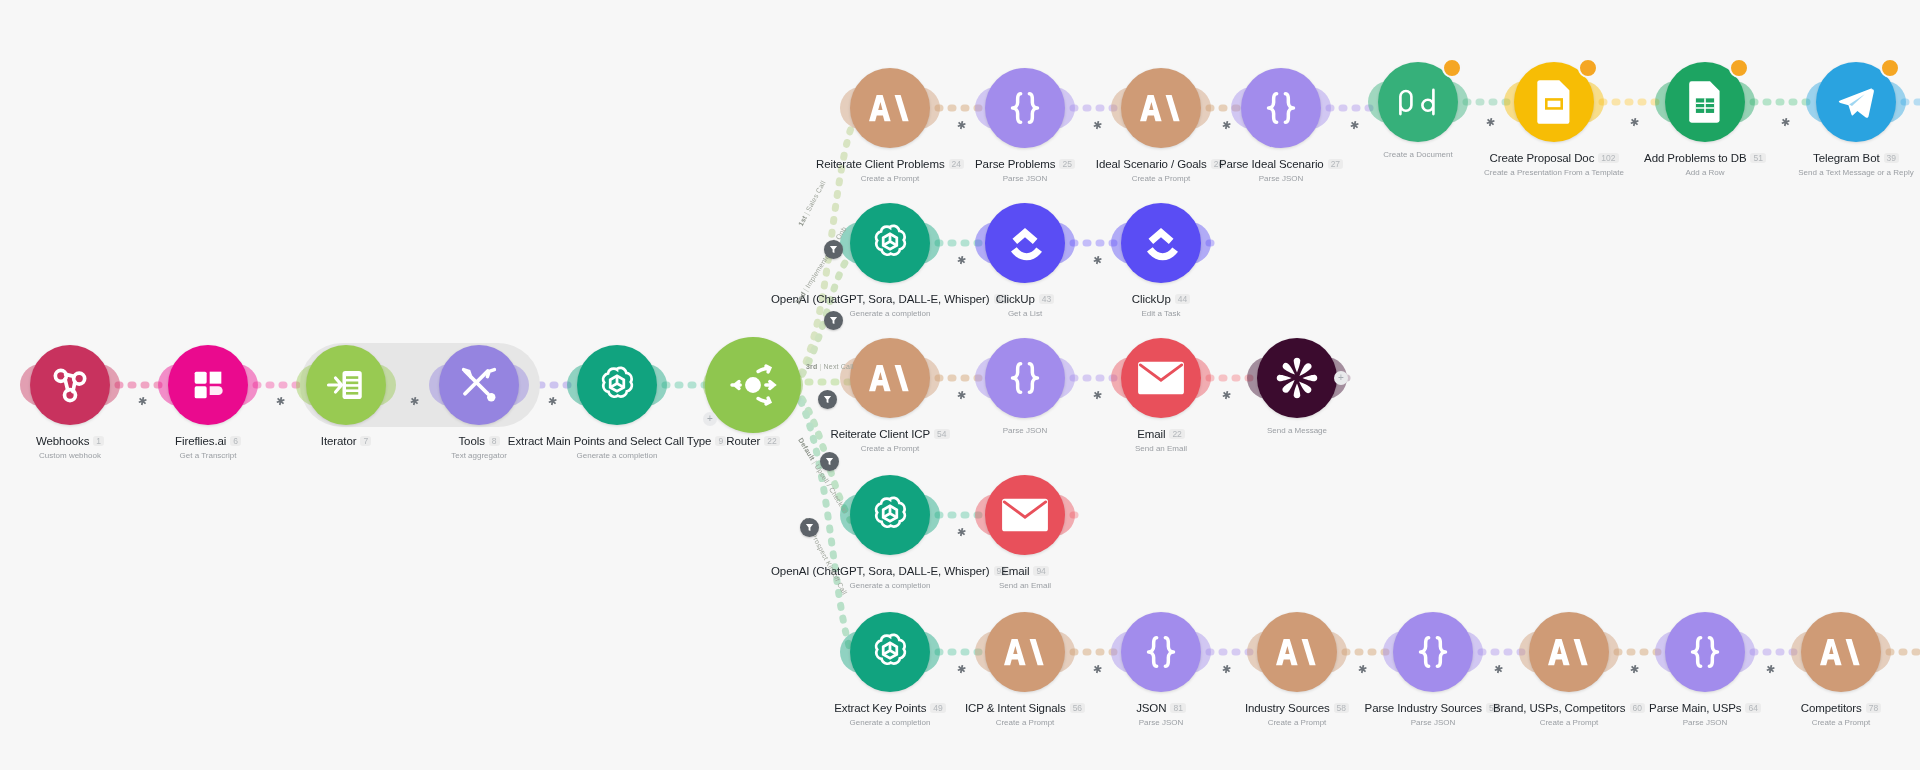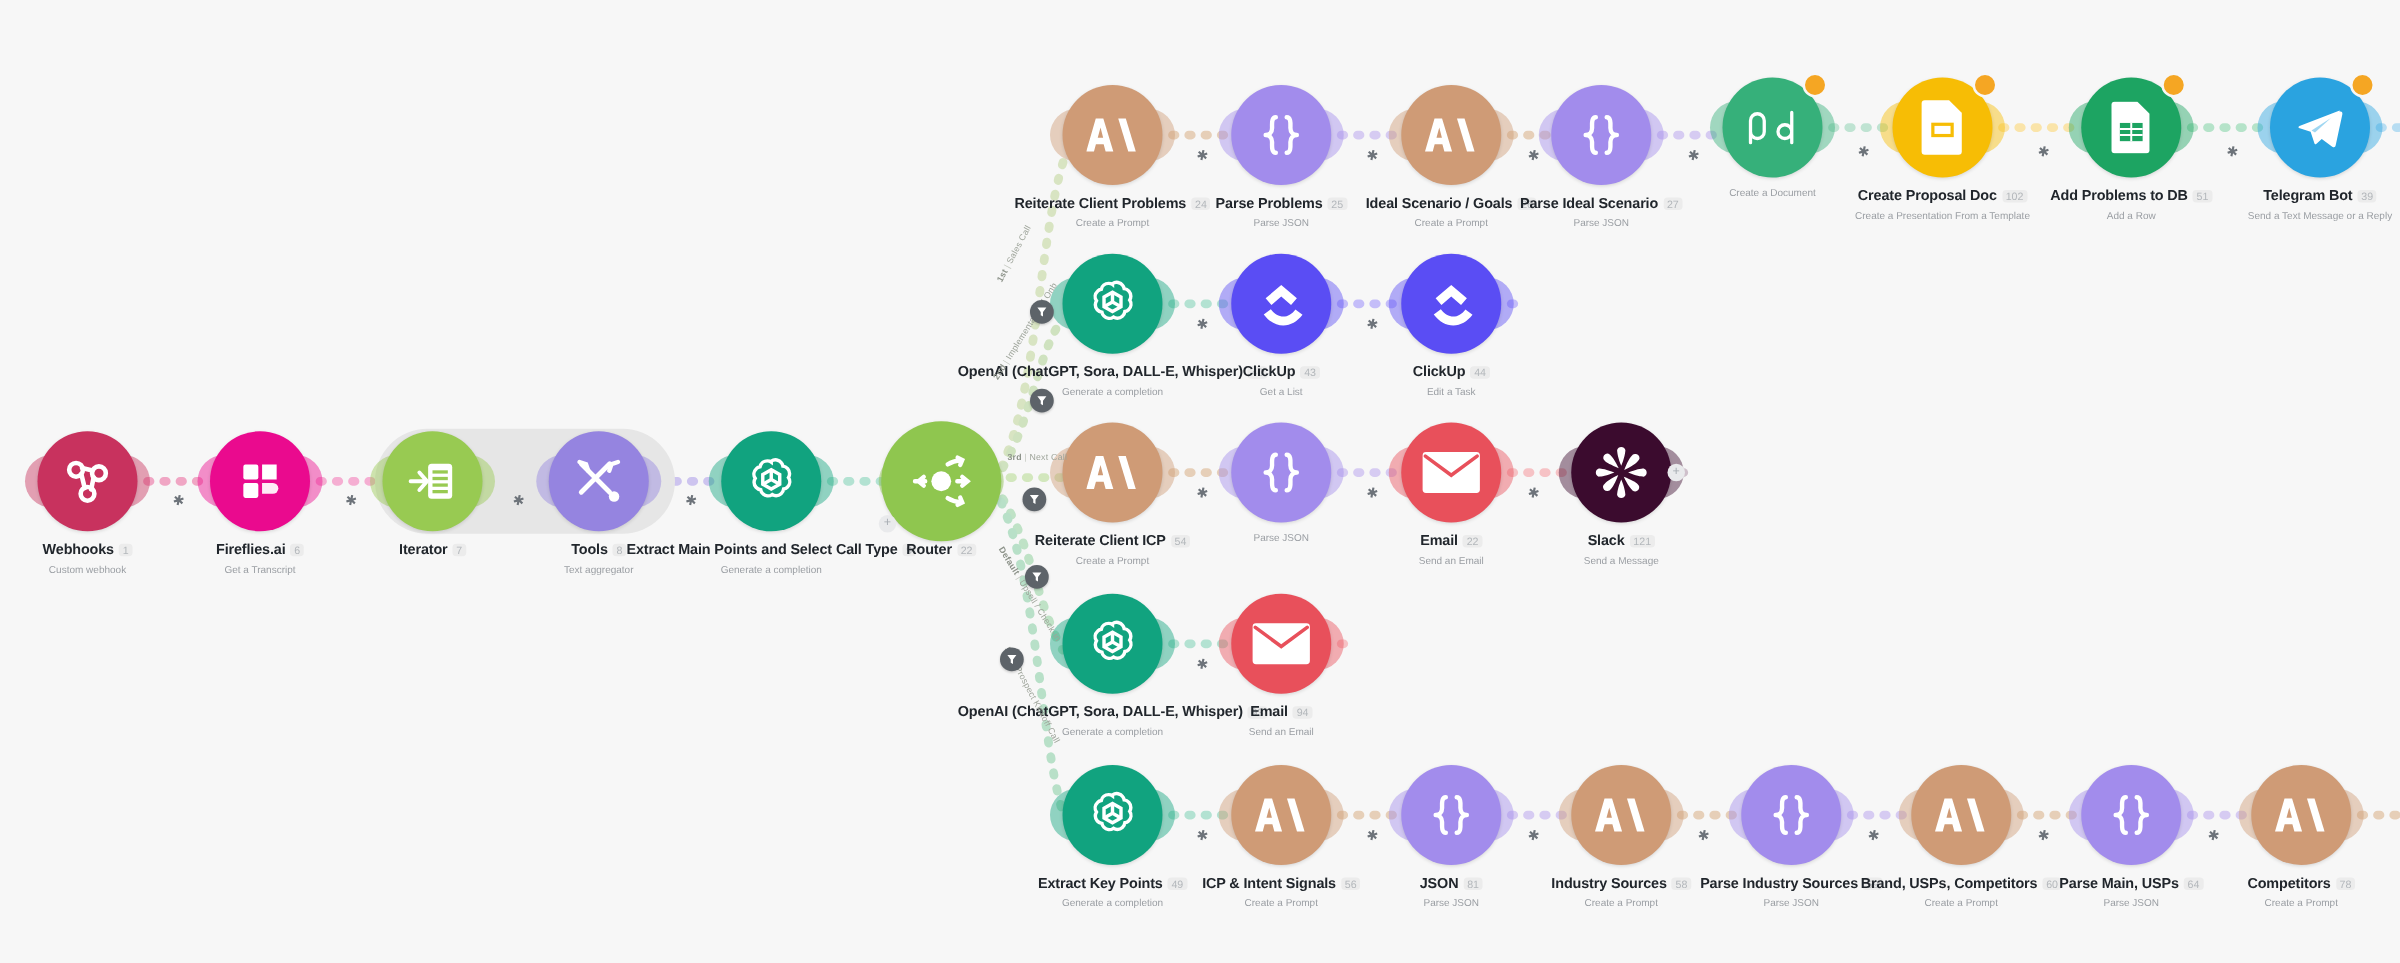--- a/index.html
+++ b/index.html
@@ -51,21 +51,21 @@
   .caption {
     position: absolute;
     top: 46px; left: -170px;
     width: 340px;
     text-align: center;
     z-index: 5;
     pointer-events: none;
   }
   .caption .ttl {
     font-size: 11.5px;
-    font-weight: bold;
+    font-weight: normal;
     color: #21262c;
     letter-spacing: -.1px;
     white-space: nowrap;
     display: inline-block;
     vertical-align: middle;
   }
   .caption .num {
     display: inline-block;
     vertical-align: middle;
     margin-left: 4px;
@@ -586,21 +586,20 @@
             <path d="M21.8 10.2a1.9 1.9 0 010 3.6c-1 0-3.6-.4-6.8-1.8 3.2-1.4 5.8-1.8 6.8-1.8z"></path>
             <path d="M13.8 21.8a1.9 1.9 0 01-3.6 0c0-1 .4-3.6 1.8-6.8 1.4 3.2 1.8 5.8 1.8 6.8z"></path>
             <path d="M2.2 13.8a1.9 1.9 0 010-3.6c1 0 3.6.4 6.8 1.8-3.2 1.4-5.8 1.8-6.8 1.8z"></path>
             <path d="M4.5 4.5a1.9 1.9 0 012.6-.3c.8.6 2.3 2.7 3.8 5.9-3.3-1.3-5.5-2.5-6.1-3.2a1.9 1.9 0 01-.3-2.4z"></path>
             <path d="M19.5 4.5a1.9 1.9 0 01-.3 2.6c-.6.8-2.7 2.3-5.9 3.8 1.3-3.3 2.5-5.5 3.2-6.1a1.9 1.9 0 013-.3z"></path>
             <path d="M19.5 19.5a1.9 1.9 0 01-2.6.3c-.8-.6-2.3-2.7-3.8-5.9 3.3 1.3 5.5 2.5 6.1 3.2a1.9 1.9 0 01.3 2.4z"></path>
             <path d="M4.5 19.5a1.9 1.9 0 01.3-2.6c.6-.8 2.7-2.3 5.9-3.8-1.3 3.3-2.5 5.5-3.2 6.1a1.9 1.9 0 01-3 .3z"></path>
           </svg>
         </div>
         <div class="caption">
-          <div><span class="ttl">Slack</span><span class="num">121</span></div>
           <div class="sub">Send a Message</div>
         </div>
       </div>
       <div class="module" style="left: 890px; top: 515px;">
         <div class="lug l" style="background:#11a37f;"></div>
         <div class="lug r" style="background:#11a37f;"></div>
         <div class="bubble" style="background:#11a37f;width:80px;height:80px;left:-40px;top:-40px;">
           <svg width="44" height="44" viewBox="0 0 24 24" fill="none" stroke="#fff" stroke-width="1.5">
             <path d="M12 3.2c1.5-1 3.5-.6 4.5.8.3.4.5.9.6 1.4 1.6.2 2.9 1.6 2.9 3.3 0 .6-.2 1.2-.5 1.7.9 1.3.7 3.1-.5 4.2-.4.4-1 .7-1.6.8-.2 1.6-1.6 2.9-3.3 2.9-.6 0-1.2-.2-1.7-.5-1.3.9-3.1.7-4.2-.5-.4-.4-.7-1-.8-1.6-1.6-.2-2.9-1.6-2.9-3.3 0-.6.2-1.2.5-1.7-.9-1.3-.7-3.1.5-4.2.4-.4 1-.7 1.6-.8.3-1.5 1.6-2.6 3.2-2.6.7 0 1.3.2 1.7.5z"></path>
             <path d="M8.3 9.1l3.7-2.1 3.7 2.1v4.2l-3.7 2.1-3.7-2.1z"></path>

